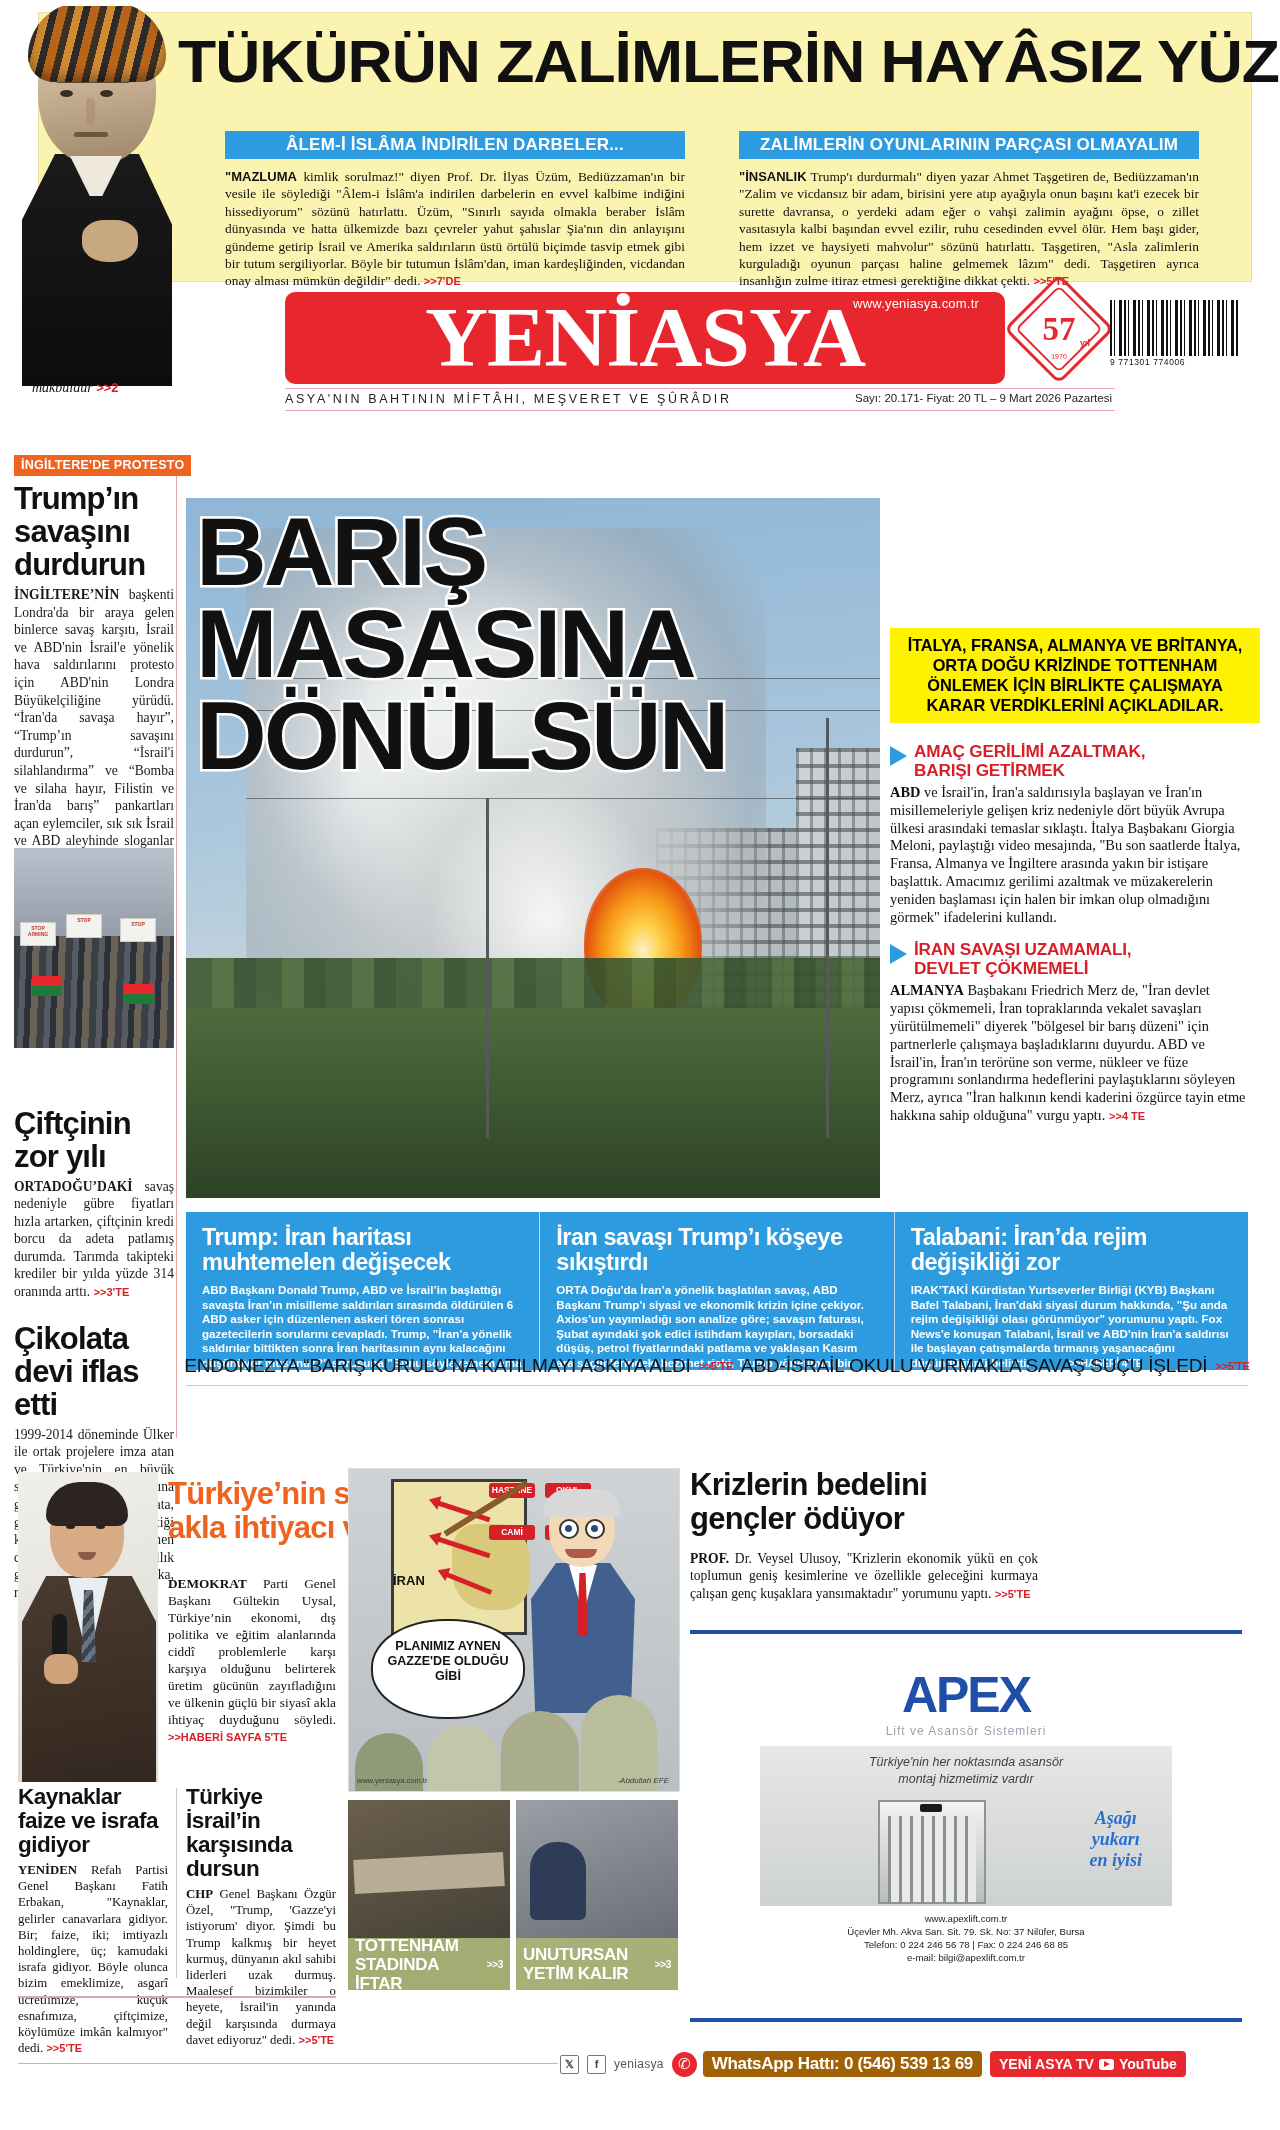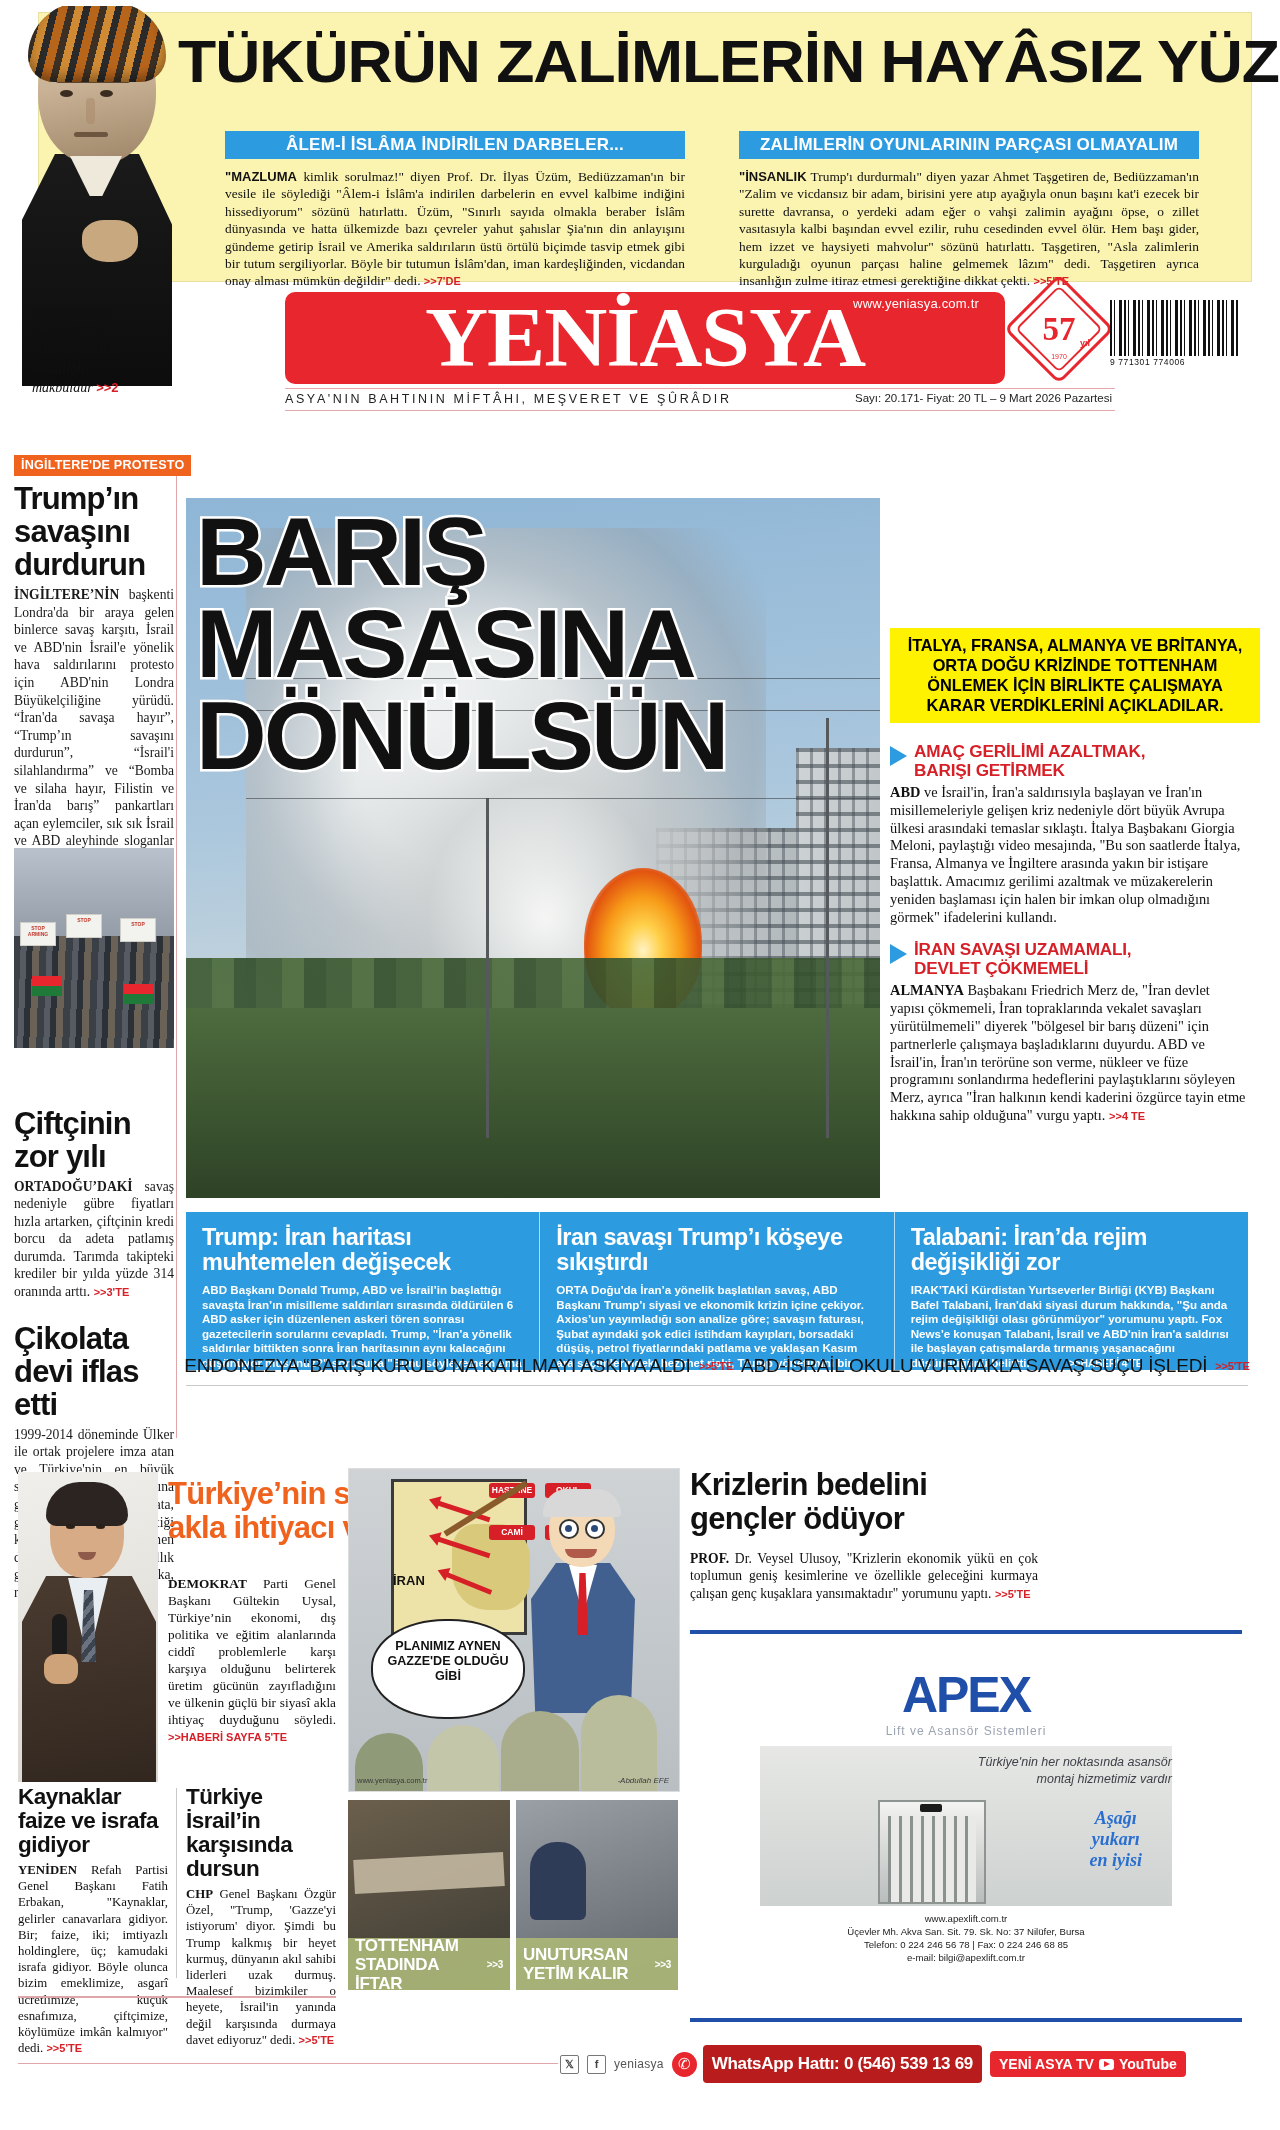--- a/index.html
+++ b/index.html
@@ -188,21 +188,21 @@
   .kriz h2{margin:0;font-weight:bold;font-size:31px;line-height:34px;letter-spacing:-.7px;color:#111;}
   .kriz p{margin:14px 0 0 0;font-family:"Liberation Serif",serif;font-size:13.6px;line-height:17.4px;text-align:justify;color:#111;}
   .kriz p b{font-weight:bold;}
   .kriz-rule{position:absolute;left:690px;top:1630px;width:552px;height:4px;background:#1f4fa8;}
 
   .apexad{position:absolute;left:690px;top:1650px;width:552px;height:340px;background:#fff;}
   .apex-logo{position:absolute;left:0;right:0;top:16px;text-align:center;color:#1f4fa8;font-weight:bold;
      font-size:50px;letter-spacing:-2px;font-family:"Liberation Sans",sans-serif;}
   .apex-sub{position:absolute;left:0;right:0;top:74px;text-align:center;color:#9aa3b0;font-size:12px;letter-spacing:1px;}
   .apex-img{position:absolute;left:70px;top:96px;width:412px;height:160px;background:linear-gradient(180deg,#e7e8e6,#cdd1cf);}
-  .apex-slogan{position:absolute;left:0;right:0;top:8px;text-align:right;color:#3d4148;font-size:12.5px;
+  .apex-slogan{position:absolute;left:0;right:0;top:8px;text-align:center;color:#3d4148;font-size:12.5px;
      font-style:italic;line-height:17px;font-family:"Liberation Sans",sans-serif;}
   .apex-lift{position:absolute;left:118px;top:54px;width:104px;height:100px;background:linear-gradient(180deg,#f3f3f1,#b9bdbb);border:2px solid #8e9491;}
   .apex-lift i{position:absolute;left:8px;top:14px;right:8px;bottom:0;
      background:repeating-linear-gradient(90deg,#8b918e 0 3px,#e9eae8 3px 11px);}
   .apex-lift b{position:absolute;left:40px;top:2px;width:22px;height:8px;background:#1b1b1b;border-radius:2px;}
   .apex-hand{position:absolute;right:30px;top:62px;color:#2a6fd0;font-style:italic;font-weight:bold;
      font-size:18px;line-height:21px;text-align:center;font-family:"Liberation Serif",serif;}
   .apex-contact{position:absolute;left:0;right:0;top:262px;text-align:center;font-size:9.6px;line-height:13px;color:#222;}
   .apex-botrule{position:absolute;left:690px;top:2018px;width:552px;height:4px;background:#1f4fa8;}
 
@@ -216,21 +216,21 @@
   .ps-label{position:absolute;left:0;right:0;bottom:0;height:52px;background:rgba(170,182,119,.93);
      display:flex;align-items:center;padding:0 7px;color:#fff;font-weight:bold;font-size:17px;line-height:19px;letter-spacing:-.3px;}
   .ps-label .ref{color:#fff;font-size:10px;margin-left:3px;}
 
   
   .footrule{position:absolute;left:18px;top:2063px;width:540px;height:1px;background:#e0a7aa;}
   .footbar{position:absolute;left:560px;top:2046px;width:700px;height:36px;display:flex;align-items:center;gap:8px;}
   .sicon{width:17px;height:17px;border:1px solid #777;border-radius:2px;display:flex;align-items:center;
      justify-content:center;font-size:11px;font-weight:bold;color:#444;background:#fff;}
   .fname{font-size:12px;color:#555;letter-spacing:.3px;}
-  .wa{display:flex;align-items:center;background:#b91c1c;color:#fff;border-radius:4px;height:38px;padding:0 9px;
+  .wa{display:flex;align-items:center;background:#a16207;color:#fff;border-radius:4px;height:26px;padding:0 9px;
      font-weight:bold;font-size:17px;letter-spacing:-.3px;}
   .wa-circle{width:25px;height:25px;border-radius:50%;background:#e8262d;display:flex;align-items:center;
      justify-content:center;color:#fff;font-size:15px;margin-right:-2px;}
   .tvbox{display:flex;align-items:center;gap:5px;background:#e8262d;color:#fff;border-radius:4px;height:26px;
      padding:0 9px;font-weight:bold;font-size:14px;}
   .ytdot{width:15px;height:11px;background:#fff;border-radius:3px;position:relative;}
   .ytdot:after{content:"";position:absolute;left:5px;top:2.5px;border-left:6px solid #e8262d;
      border-top:3.5px solid transparent;border-bottom:3.5px solid transparent;}
 </style>
 </head>

